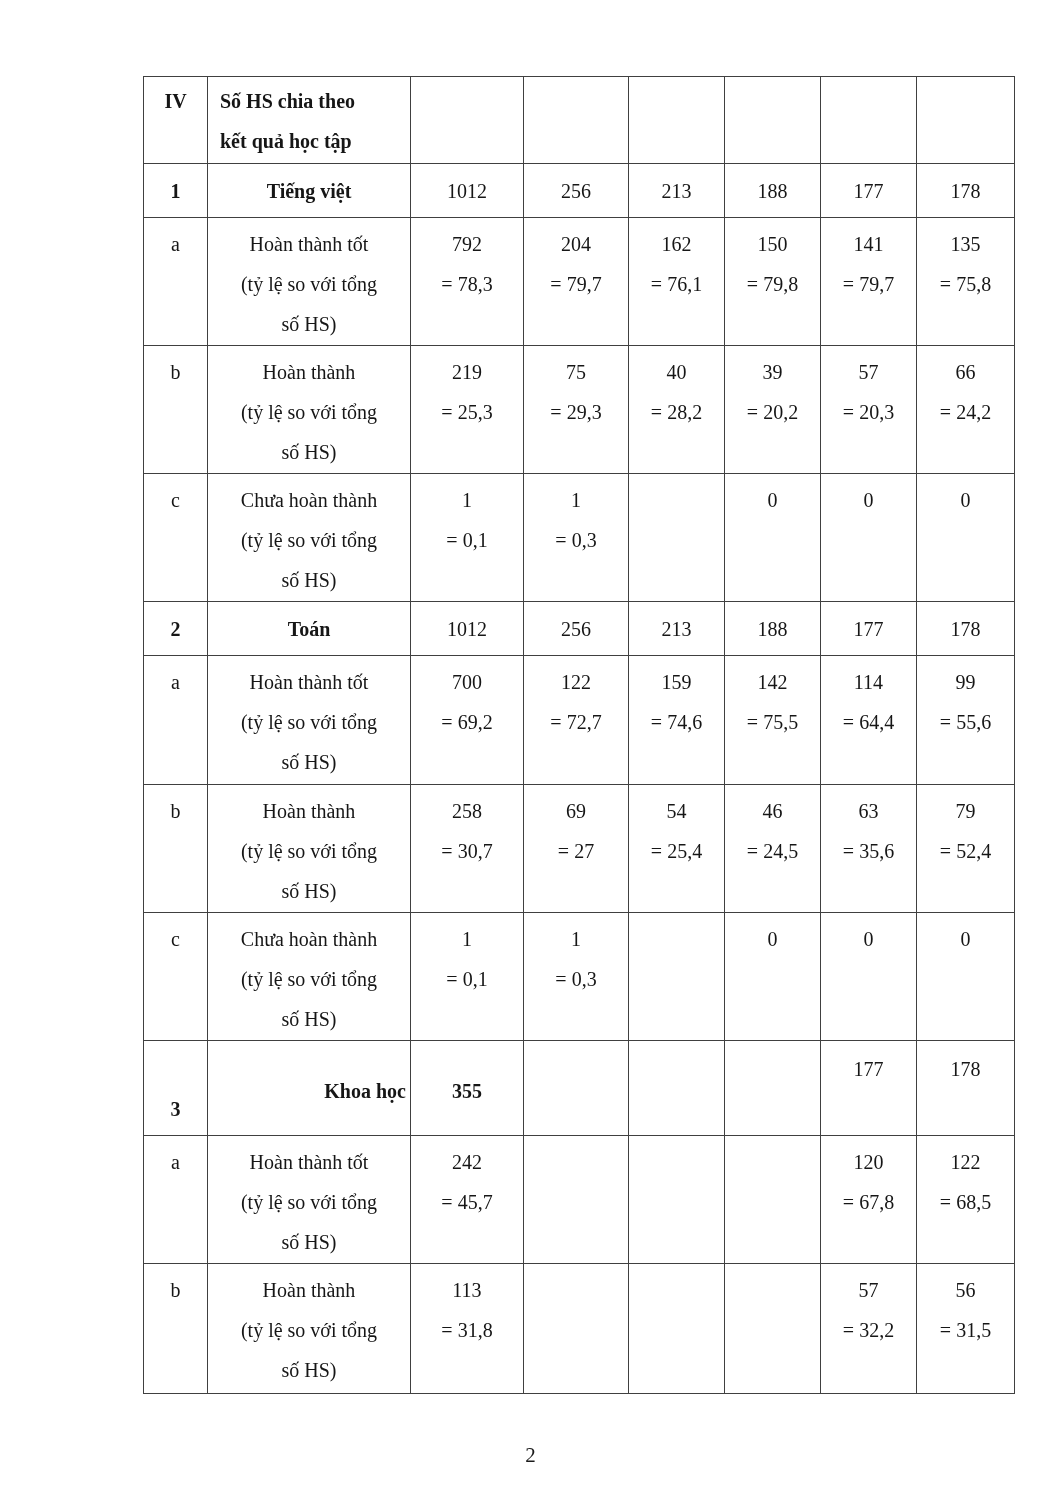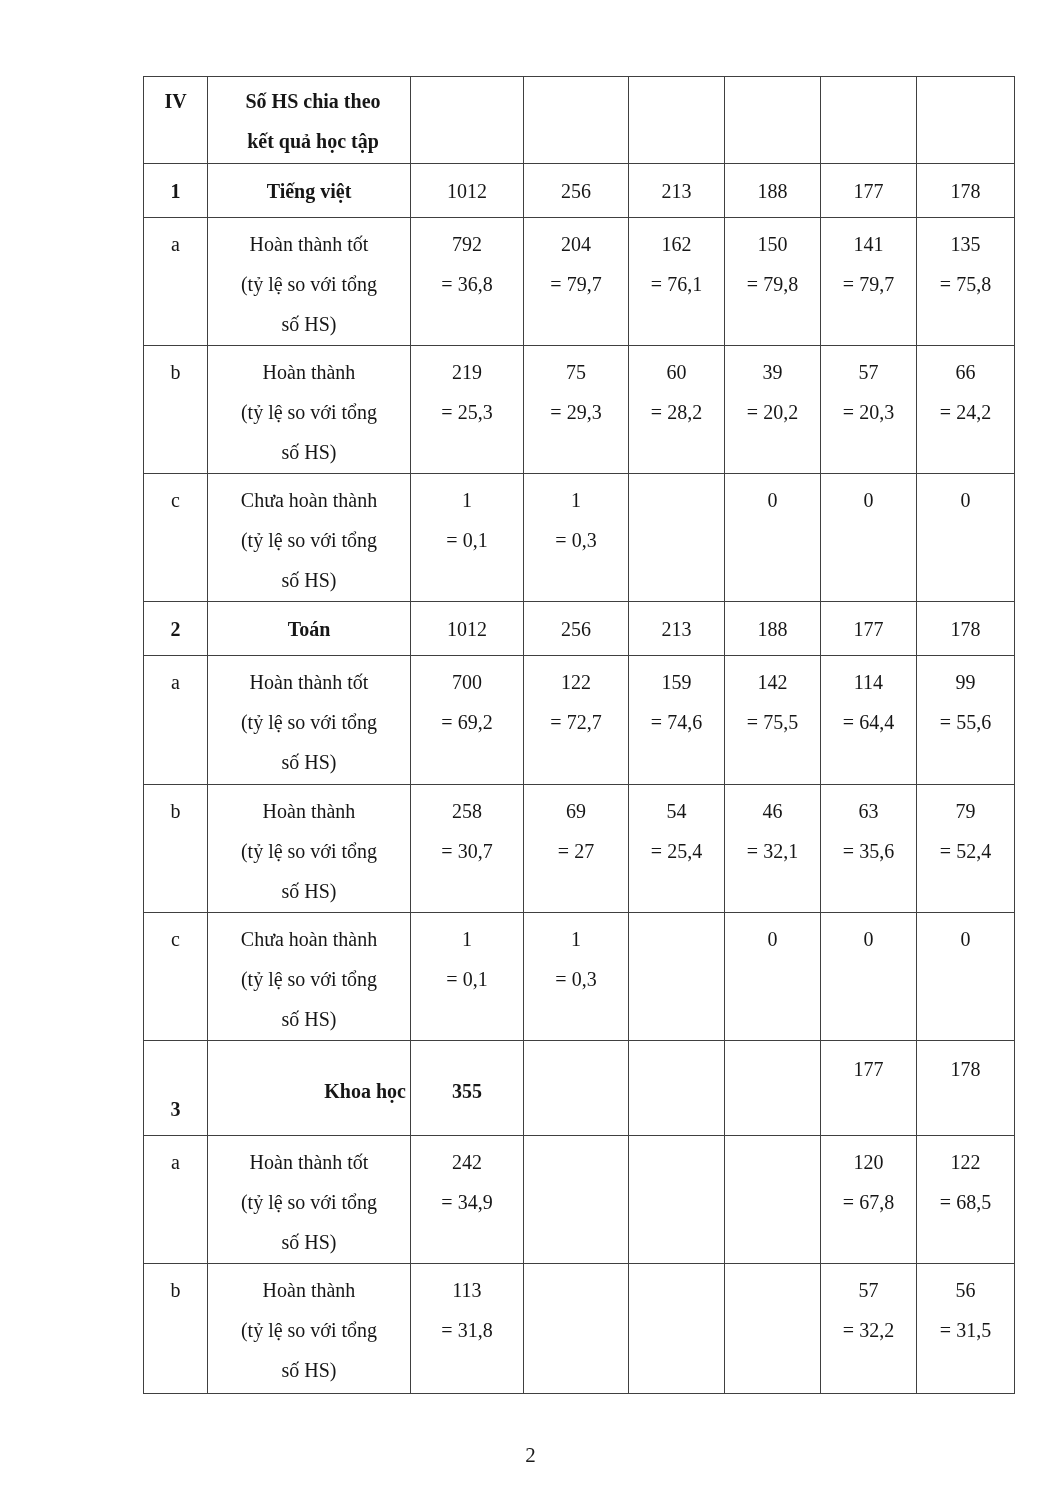--- a/index.html
+++ b/index.html
@@ -27,21 +27,21 @@
     line-height: 40px;
     text-align: center;
     vertical-align: top;
     padding: 6px 4px 0 4px;
     overflow: hidden;
   }
   .ln { white-space: nowrap; }
 
   
   tr.r-header td { font-weight: bold; padding-top: 4px; text-align: center; }
-  tr.r-header td.c-label { text-align: center; padding-left: 12px; }
+  tr.r-header td.c-label { text-align: left; padding-left: 12px; }
 
   
   tr.r-subject td { vertical-align: middle; padding: 0 4px; }
   tr.r-subject td.c-num, tr.r-subject td.c-label { font-weight: bold; }
 
   
   tr.r-science td.c-num { vertical-align: bottom; padding-bottom: 6px; font-weight: bold; }
   tr.r-science td.c-label { text-align: right; padding-left: 12px; vertical-align: middle; font-weight: bold; }
   tr.r-science td.sci-total { vertical-align: middle; font-weight: bold; margin-top: 20px; }
   tr.r-science td.sci-top { vertical-align: top; padding-top: 8px; }
@@ -111,21 +111,21 @@
         </tr>
         <tr class="r-detail" style="height: 128px;">
           <td class="c-num">a</td>
           <td class="c-label">
             <div class="ln">Hoàn thành tốt</div>
             <div class="ln">(tỷ lệ so với tổng</div>
             <div class="ln">số HS)</div>
           </td>
           <td class="c-data">
             <div class="ln">792</div>
-            <div class="ln">= 36,8</div>
+            <div class="ln">= 78,3</div>
           </td>
           <td class="c-data">
             <div class="ln">204</div>
             <div class="ln">= 79,7</div>
           </td>
           <td class="c-data">
             <div class="ln">162</div>
             <div class="ln">= 76,1</div>
           </td>
           <td class="c-data">
@@ -150,21 +150,21 @@
           </td>
           <td class="c-data">
             <div class="ln">219</div>
             <div class="ln">= 25,3</div>
           </td>
           <td class="c-data">
             <div class="ln">75</div>
             <div class="ln">= 29,3</div>
           </td>
           <td class="c-data">
-            <div class="ln">60</div>
+            <div class="ln">40</div>
             <div class="ln">= 28,2</div>
           </td>
           <td class="c-data">
             <div class="ln">39</div>
             <div class="ln">= 20,2</div>
           </td>
           <td class="c-data">
             <div class="ln">57</div>
             <div class="ln">= 20,3</div>
           </td>
@@ -269,21 +269,21 @@
           <td class="c-data">
             <div class="ln">69</div>
             <div class="ln">= 27</div>
           </td>
           <td class="c-data">
             <div class="ln">54</div>
             <div class="ln">= 25,4</div>
           </td>
           <td class="c-data">
             <div class="ln">46</div>
-            <div class="ln">= 32,1</div>
+            <div class="ln">= 24,5</div>
           </td>
           <td class="c-data">
             <div class="ln">63</div>
             <div class="ln">= 35,6</div>
           </td>
           <td class="c-data">
             <div class="ln">79</div>
             <div class="ln">= 52,4</div>
           </td>
         </tr>
@@ -333,21 +333,21 @@
         </tr>
         <tr class="r-detail" style="height: 128px;">
           <td class="c-num">a</td>
           <td class="c-label">
             <div class="ln">Hoàn thành tốt</div>
             <div class="ln">(tỷ lệ so với tổng</div>
             <div class="ln">số HS)</div>
           </td>
           <td class="c-data">
             <div class="ln">242</div>
-            <div class="ln">= 34,9</div>
+            <div class="ln">= 45,7</div>
           </td>
           <td class="c-data"></td>
           <td class="c-data"></td>
           <td class="c-data"></td>
           <td class="c-data">
             <div class="ln">120</div>
             <div class="ln">= 67,8</div>
           </td>
           <td class="c-data">
             <div class="ln">122</div>

